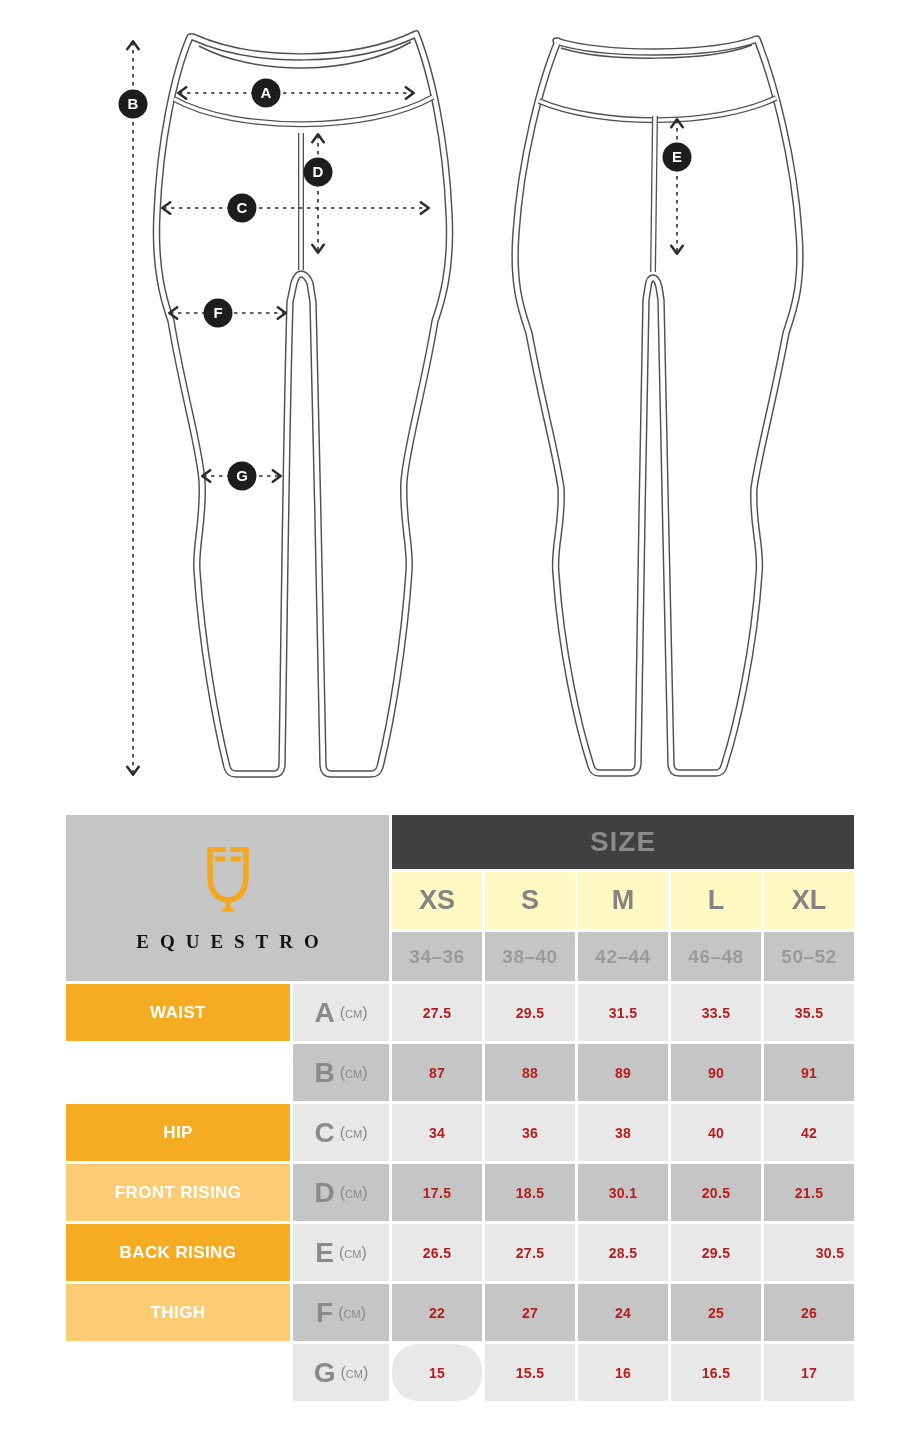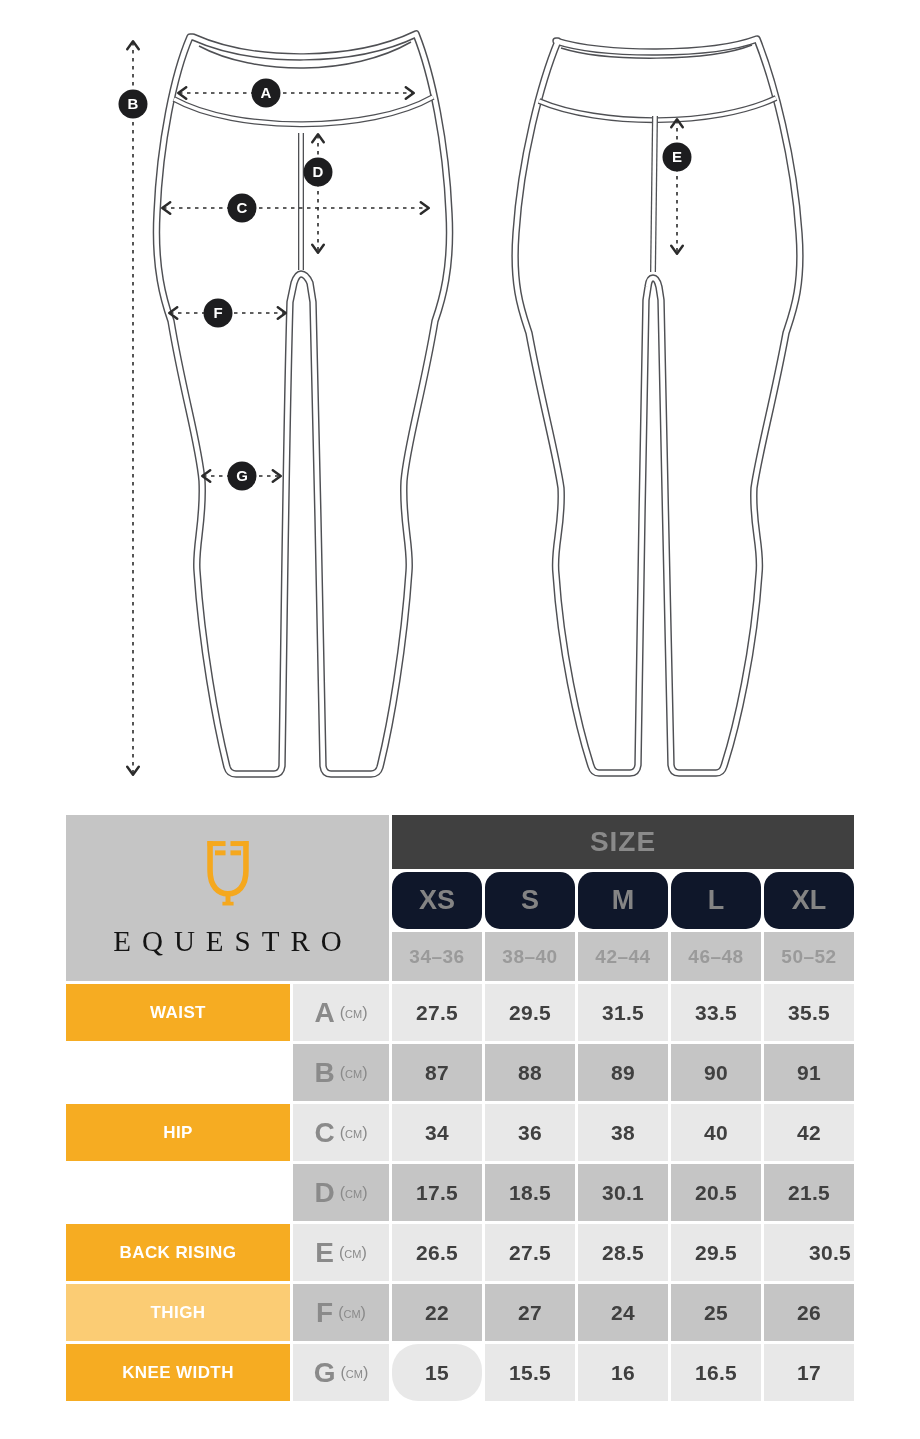--- a/index.html
+++ b/index.html
@@ -17,33 +17,33 @@
   .mcircle{fill:#1d1d1f;}
   .mletter{fill:#ffffff;font-weight:bold;font-size:15px;font-family:"Liberation Sans",sans-serif;text-anchor:middle;}
 
   
   .size-table{position:absolute;left:66px;top:815px;width:788px;display:grid;
     grid-template-columns:224px 96px repeat(5,90px);
     grid-template-rows:54px 57px 49px repeat(7,57px);
     gap:3px;}
   .cell{display:flex;align-items:center;justify-content:center;}
   .logo-cell{grid-column:1/3;grid-row:1/4;background:#c5c5c5;flex-direction:column;}
-  .brand-text{font-family:"Liberation Serif",serif;font-weight:400;font-size:29px;letter-spacing:11px;text-indent:11px;color:#141414;margin-top:9px;}
+  .brand-text{font-family:"Liberation Serif",serif;font-weight:700;font-size:19px;letter-spacing:11px;text-indent:11px;color:#141414;margin-top:9px;}
   .size-head{grid-column:3/8;grid-row:1;background:#404040;color:#8a8a8a;font-weight:bold;font-size:28px;letter-spacing:1px;}
-  .size-cell{background:#0f172a;color:#848484;font-weight:bold;font-size:27px;border-radius:15px;}
+  .size-cell{background:#fef9c3;color:#848484;font-weight:bold;font-size:27px;}
   .range-cell{background:#c5c5c5;color:#9a9a9a;font-weight:bold;font-size:19px;letter-spacing:.5px;}
   .mlabel{color:#ffffff;font-weight:bold;font-size:17px;letter-spacing:.4px;text-align:center;}
   .tone-ydark{background:#f6ac22;}
   .tone-ylight{background:#fbcc74;}
   .tone-glight{background:#e8e8e8;}
   .tone-gdark{background:#c5c5c5;}
   .lcell{gap:5px;}
   .lcell .letter{font-weight:bold;font-size:28px;color:#8a8a8a;}
   .lcell .unit{font-size:16px;color:#8a8a8a;font-variant:small-caps;font-weight:500;}
-  .vcell{font-weight:bold;font-size:21px;color:#404040;letter-spacing:.3px;}
+  .vcell{font-weight:bold;font-size:14px;color:#b91c1c;letter-spacing:.3px;}
 </style>
 </head>
 <body>
 
 <div class="stage">
 
   <svg class="diagram-svg" width="920" height="810" viewBox="0 0 920 810">
     <defs>
       <marker id="ch" viewBox="0 0 10 10" refX="6.5" refY="5" markerWidth="9" markerHeight="9" orient="auto-start-reverse">
         <path d="M1.5,1 L7,5 L1.5,9" fill="none" stroke="#2b2b2b" stroke-width="1.7" stroke-linecap="round" stroke-linejoin="round"></path>
@@ -158,20 +158,21 @@
       <div class="cell mlabel tone-ydark" style="grid-area: 6 / 1;">HIP</div>
       <div class="cell lcell tone-glight" style="grid-area: 6 / 2;">
         <span class="letter">C</span>
         <span class="unit">(cm)</span>
       </div>
       <div class="cell vcell tone-glight" style="grid-area: 6 / 3;">34</div>
       <div class="cell vcell tone-glight" style="grid-area: 6 / 4;">36</div>
       <div class="cell vcell tone-glight" style="grid-area: 6 / 5;">38</div>
       <div class="cell vcell tone-glight" style="grid-area: 6 / 6;">40</div>
       <div class="cell vcell tone-glight" style="grid-area: 6 / 7;">42</div>
+      <div class="cell mlabel tone-ylight" style="grid-area: 7 / 1;">FRONT RISING</div>
       <div class="cell lcell tone-gdark" style="grid-area: 7 / 2;">
         <span class="letter">D</span>
         <span class="unit">(cm)</span>
       </div>
       <div class="cell vcell tone-gdark" style="grid-area: 7 / 3;">17.5</div>
       <div class="cell vcell tone-gdark" style="grid-area: 7 / 4;">18.5</div>
       <div class="cell vcell tone-gdark" style="grid-area: 7 / 5;">30.1</div>
       <div class="cell vcell tone-gdark" style="grid-area: 7 / 6;">20.5</div>
       <div class="cell vcell tone-gdark" style="grid-area: 7 / 7;">21.5</div>
       <div class="cell mlabel tone-ydark" style="grid-area: 8 / 1;">BACK RISING</div>
@@ -187,21 +188,20 @@
       <div class="cell mlabel tone-ylight" style="grid-area: 9 / 1;">THIGH</div>
       <div class="cell lcell tone-gdark" style="grid-area: 9 / 2;">
         <span class="letter">F</span>
         <span class="unit">(cm)</span>
       </div>
       <div class="cell vcell tone-gdark" style="grid-area: 9 / 3;">22</div>
       <div class="cell vcell tone-gdark" style="grid-area: 9 / 4;">27</div>
       <div class="cell vcell tone-gdark" style="grid-area: 9 / 5;">24</div>
       <div class="cell vcell tone-gdark" style="grid-area: 9 / 6;">25</div>
       <div class="cell vcell tone-gdark" style="grid-area: 9 / 7;">26</div>
-      <div class="cell mlabel tone-ydark" style="grid-area: 10 / 1;">KNEE WIDTH</div>
       <div class="cell lcell tone-glight" style="grid-area: 10 / 2;">
         <span class="letter">G</span>
         <span class="unit">(cm)</span>
       </div>
       <div class="cell vcell tone-glight" style="grid-area: 10 / 3; border-radius: 26px;">15</div>
       <div class="cell vcell tone-glight" style="grid-area: 10 / 4;">15.5</div>
       <div class="cell vcell tone-glight" style="grid-area: 10 / 5;">16</div>
       <div class="cell vcell tone-glight" style="grid-area: 10 / 6;">16.5</div>
       <div class="cell vcell tone-glight" style="grid-area: 10 / 7;">17</div>
     </div>

